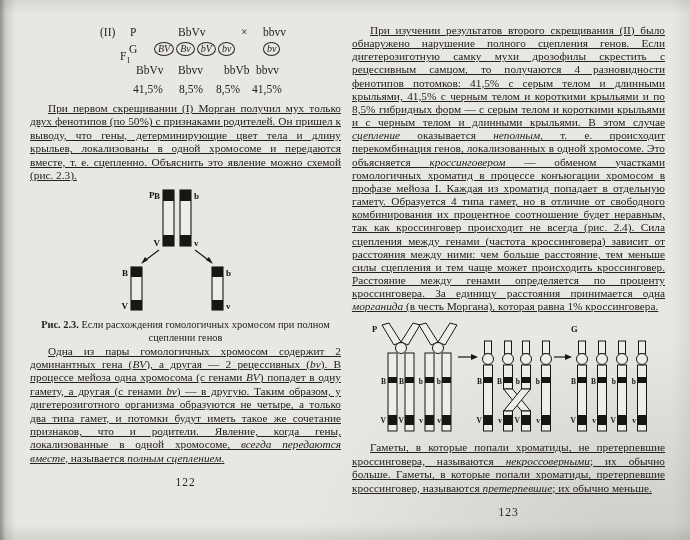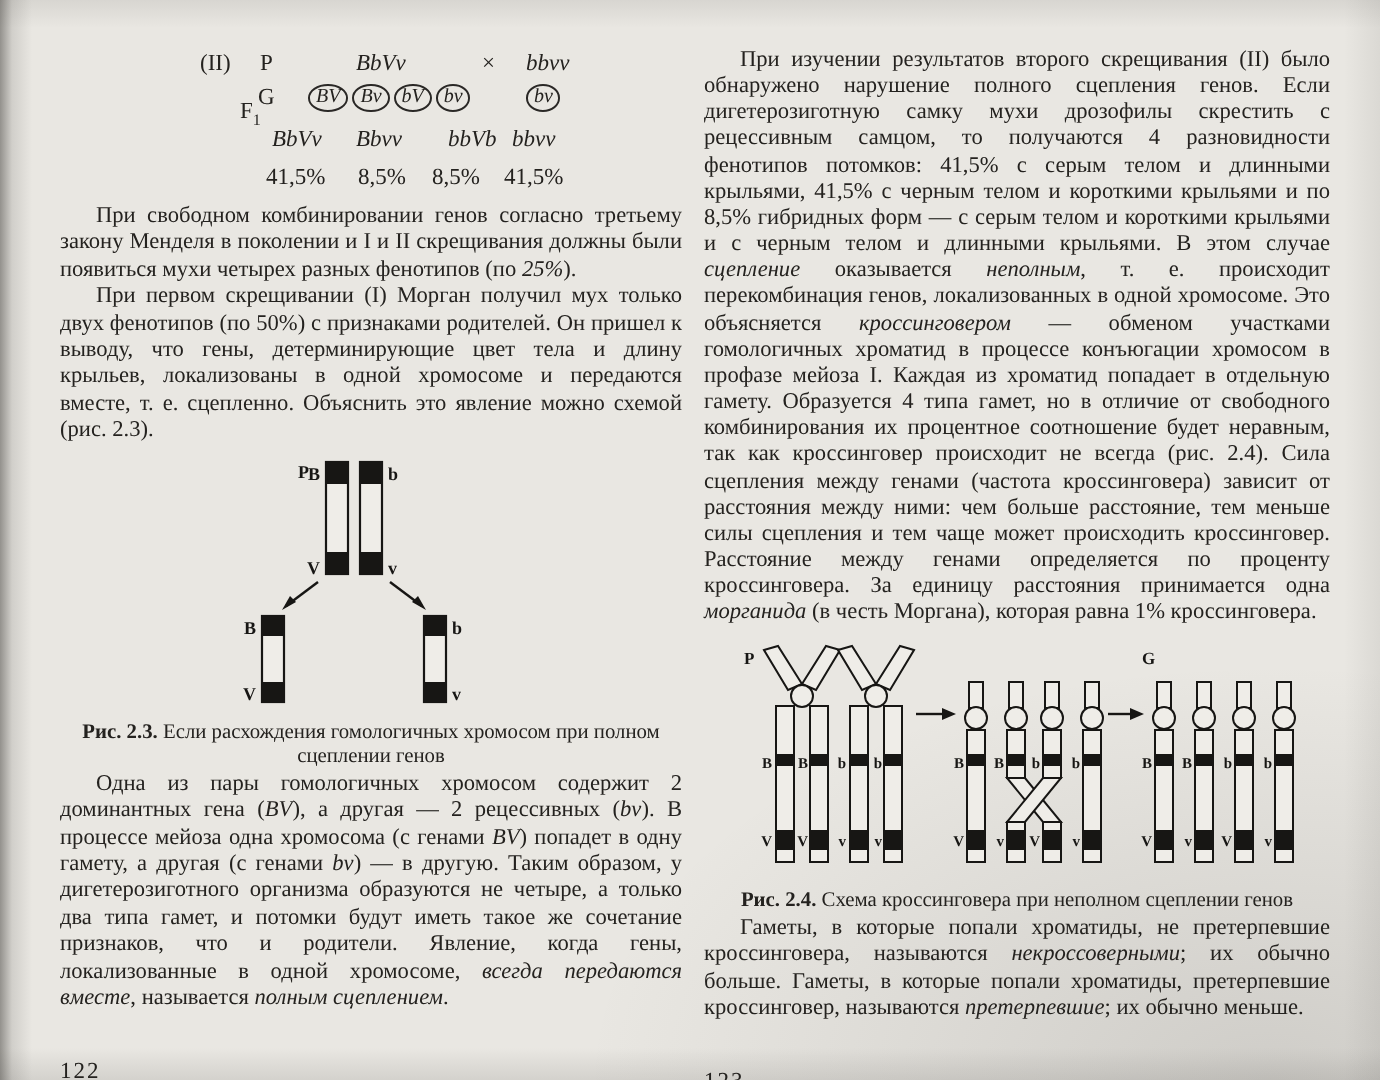--- a/index.html
+++ b/index.html
@@ -12,34 +12,34 @@
       linear-gradient(90deg, rgba(62,60,56,.50) 0, rgba(62,60,56,.14) 6px, rgba(62,60,56,0) 16px),
       linear-gradient(270deg, rgba(90,88,84,.10) 0, rgba(90,88,84,0) 18px),
       linear-gradient(180deg, rgba(110,108,104,.14) 0, rgba(110,108,104,0) 14px),
       linear-gradient(0deg, rgba(100,98,94,.16) 0, rgba(100,98,94,0) 16px),
       radial-gradient(90% 70% at 92% 100%, rgba(70,68,64,.16) 0, rgba(70,68,64,0) 55%),
       #e9e7e2;
   }
   .col{position:absolute;}
   .col-left{left:30px;top:26px;width:311px;}
   .col-right{left:352px;top:24px;width:313px;}
-  p.body{font-size:11.3px;line-height:13.4px;text-align:justify;text-indent:18px;margin:0;}
+  p.body{font-size:11.3px;line-height:13.4px;text-align:justify;text-indent:18px;margin:0;text-decoration:underline;}
   .it{font-style:italic;}
   .bd{font-weight:bold;text-align:right;}
   
   .cross{position:relative;height:76px;font-size:11.5px;}
   .cross .cs{position:absolute;white-space:nowrap;}
-  .gene{font-style:italic;}
+  .gene{}
   .ovals{display:flex;gap:2px;}
   .oval{border:1px solid #2a2826;border-radius:50%;padding:0 3px;font-size:10px;line-height:12px;font-style:italic;display:inline-block;}
   sub.f1{font-size:8px;}
   
   .figwrap{text-align:center;}
   .caption{text-align:center;font-size:10.4px;line-height:12.6px;margin:3px auto 0;width:296px;}
-  .pagenum{text-align:left;font-size:11.5px;margin-top:23px;letter-spacing:1px;}
+  .pagenum{text-align:center;font-size:11.5px;margin-top:11px;letter-spacing:1px;}
   svg text{font-family:"Liberation Serif", serif;font-weight:bold;fill:#171614;}
   .sp-above{margin-top:6px;}
 </style>
 </head>
 <body>
 
 <div class="scan">
 
   <div class="col col-left">
 
@@ -64,21 +64,20 @@
       <span class="cs gene" style="left:148px;top:38px">Bbvv</span>
       <span class="cs gene" style="left:194px;top:38px">bbVb</span>
       <span class="cs gene" style="left:226px;top:38px">bbvv</span>
 
       <span class="cs" style="left:103px;top:57px">41,5%</span>
       <span class="cs" style="left:149px;top:57px">8,5%</span>
       <span class="cs" style="left:186px;top:57px">8,5%</span>
       <span class="cs" style="left:222px;top:57px">41,5%</span>
     </div>
 
-    <p class="body"><span>При свободном комбинировании генов согласно третьему закону Менделя в поколении и I и II скрещивания должны были появиться мухи четырех разных фенотипов (по </span><span class="it">25%</span><span>).</span></p>
     <p class="body"><span>При первом скрещивании (I) Морган получил мух только двух фенотипов (по 50%) с признаками родителей. Он пришел к выводу, что гены, детерминирующие цвет тела и длину крыльев, локализованы в одной хромосоме и передаются вместе, т. е. сцепленно. Объяснить это явление можно схемой (рис. 2.3).</span></p>
 
     <div class="figwrap sp-above">
       <svg width="170" height="124" viewBox="0 0 170 124">
         <text x="48" y="10" font-size="9">P</text>
 
         <rect x="62" y="2" width="11" height="56" fill="#efede8" stroke="#171614" stroke-width="1.1"></rect>
         <rect x="62" y="2" width="11" height="11" fill="#171614"></rect>
         <rect x="62" y="47" width="11" height="11" fill="#171614"></rect>
         <rect x="79" y="2" width="11" height="56" fill="#efede8" stroke="#171614" stroke-width="1.1"></rect>
@@ -201,18 +200,17 @@
         <text x="208" y="65" font-size="7.5" text-anchor="end">B</text>
         <text x="228" y="65" font-size="7.5" text-anchor="end">B</text>
         <text x="248" y="65" font-size="7.5" text-anchor="end">b</text>
         <text x="268" y="65" font-size="7.5" text-anchor="end">b</text>
         <text x="208" y="104" font-size="7.5" text-anchor="end">V</text>
         <text x="228" y="104" font-size="7.5" text-anchor="end">v</text>
         <text x="248" y="104" font-size="7.5" text-anchor="end">V</text>
         <text x="268" y="104" font-size="7.5" text-anchor="end">v</text>
       </svg>
     </div>
-    <div class="caption"><span class="bd">Рис. 2.4.</span><span> Схема кроссинговера при неполном сцеплении генов</span></div>
 
     <p class="body sp-above"><span>Гаметы, в которые попали хроматиды, не претерпевшие кроссинговера, называются </span><span class="it">некроссоверными</span><span>; их обычно больше. Гаметы, в которые попали хроматиды, претерпевшие кроссинговер, называются </span><span class="it">претерпевшие</span><span>; их обычно меньше.</span></p>
     <div class="pagenum">123</div>
   </div>
 </div>
 
 </body></html>

